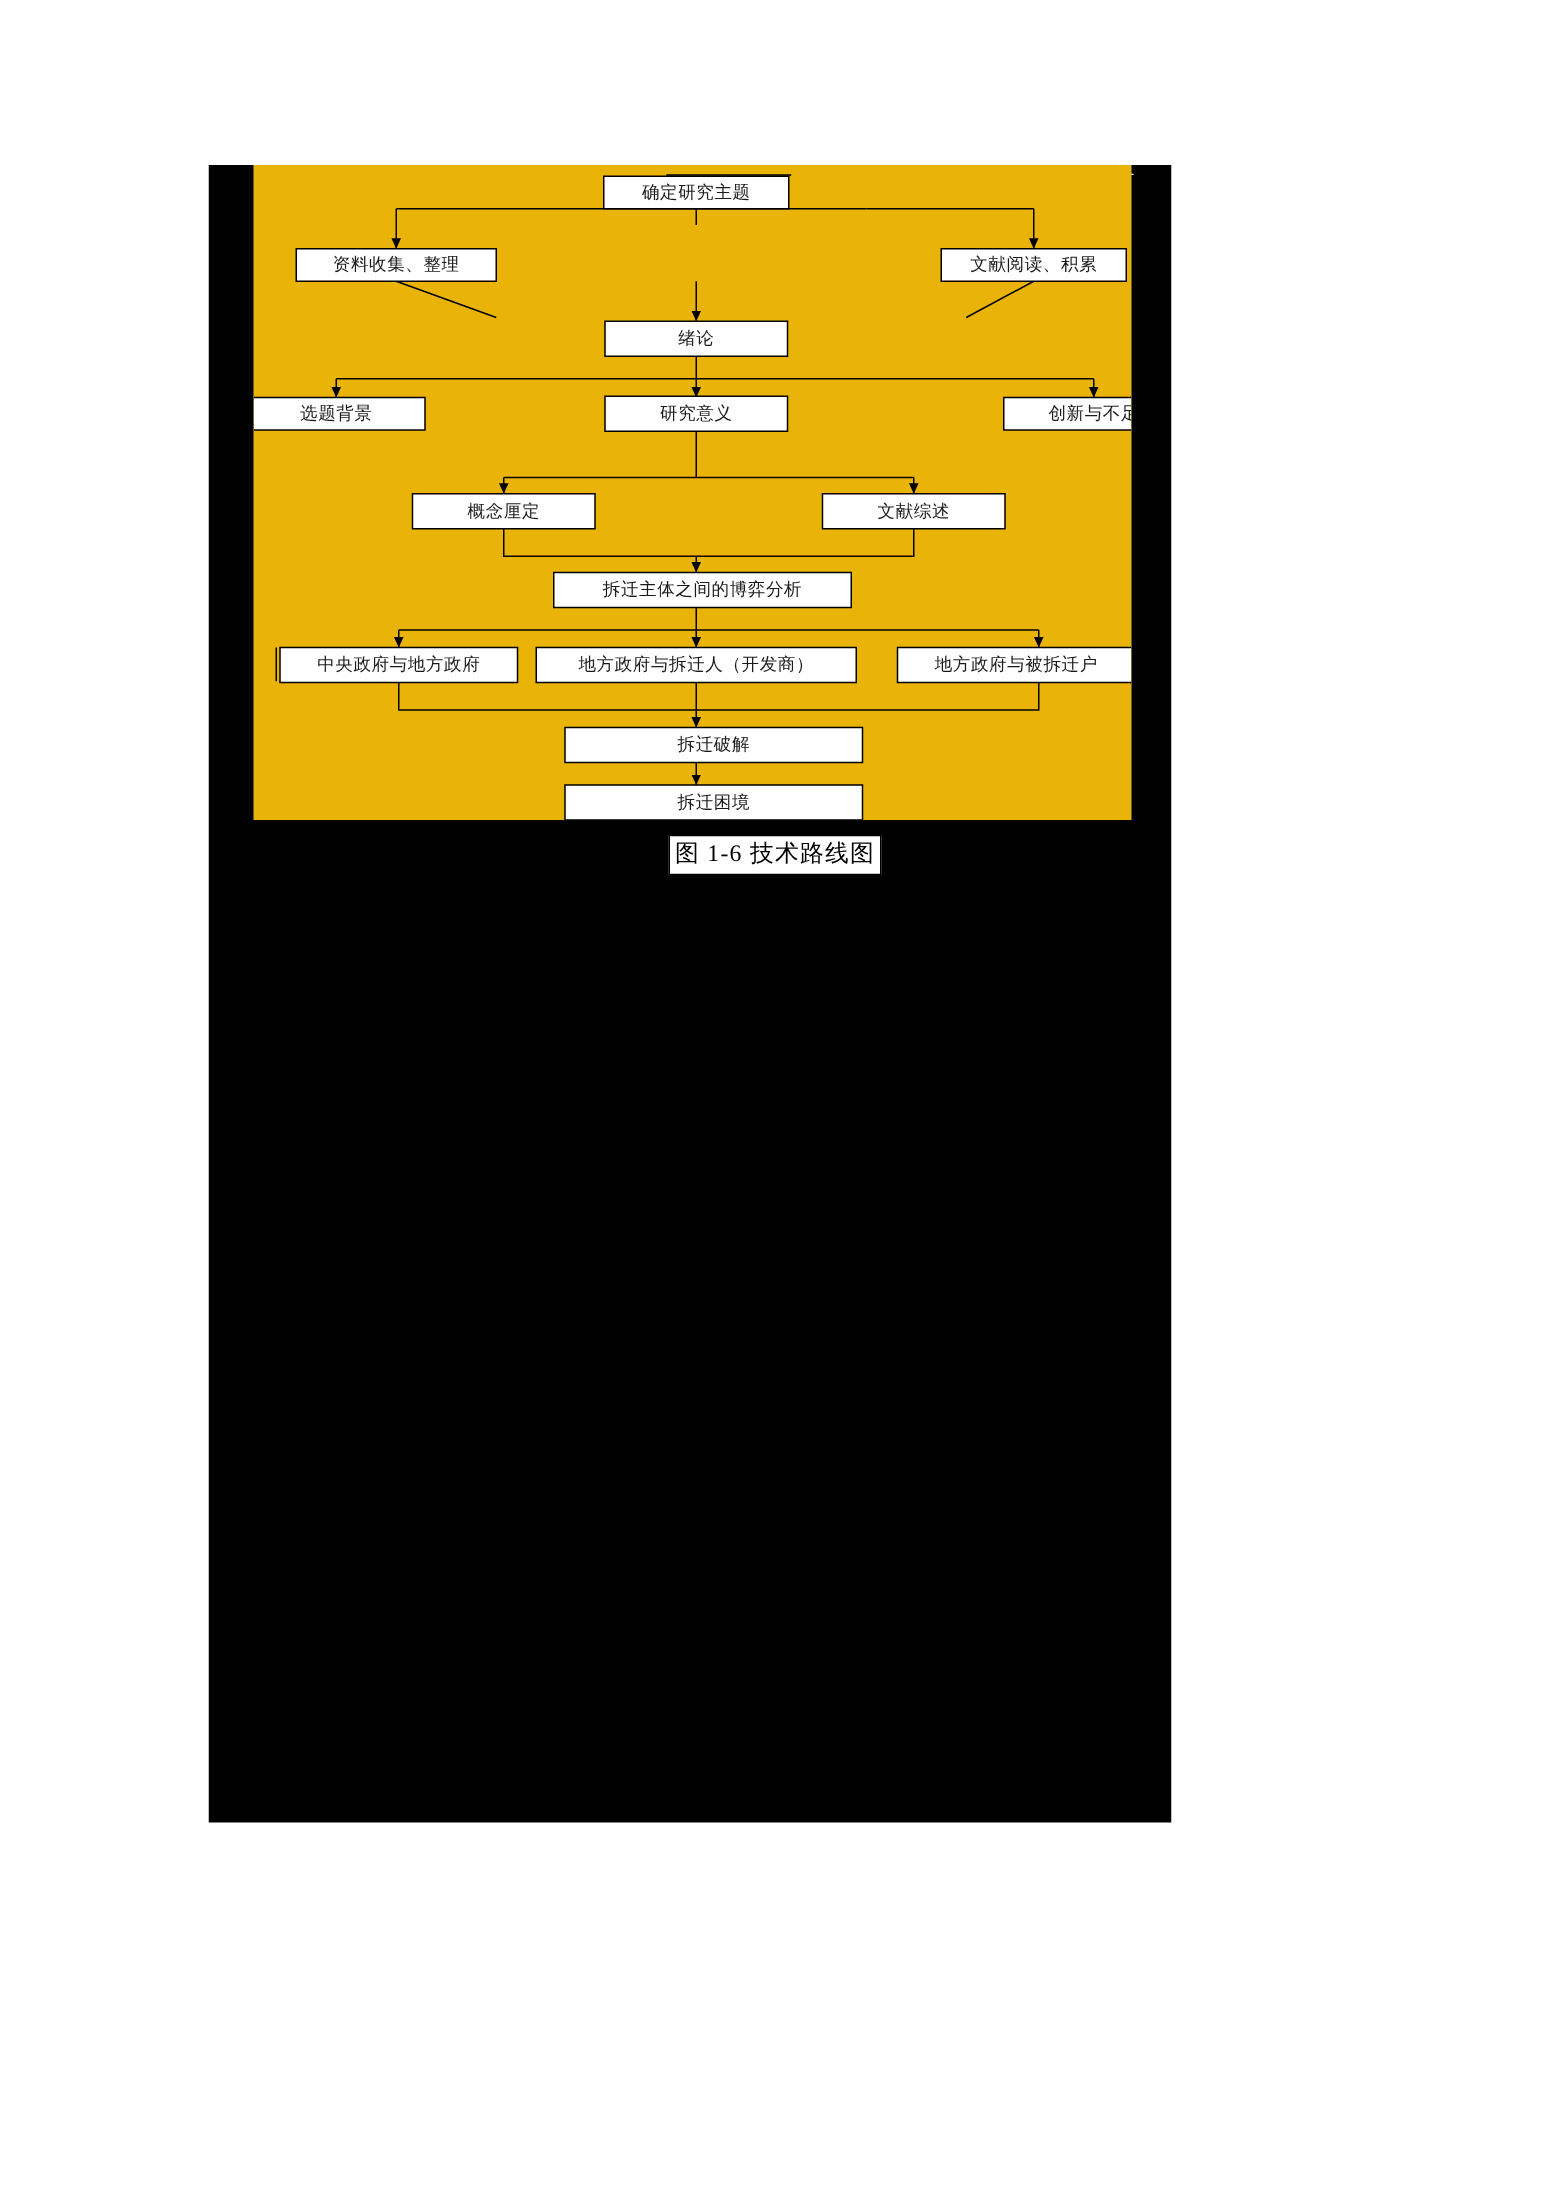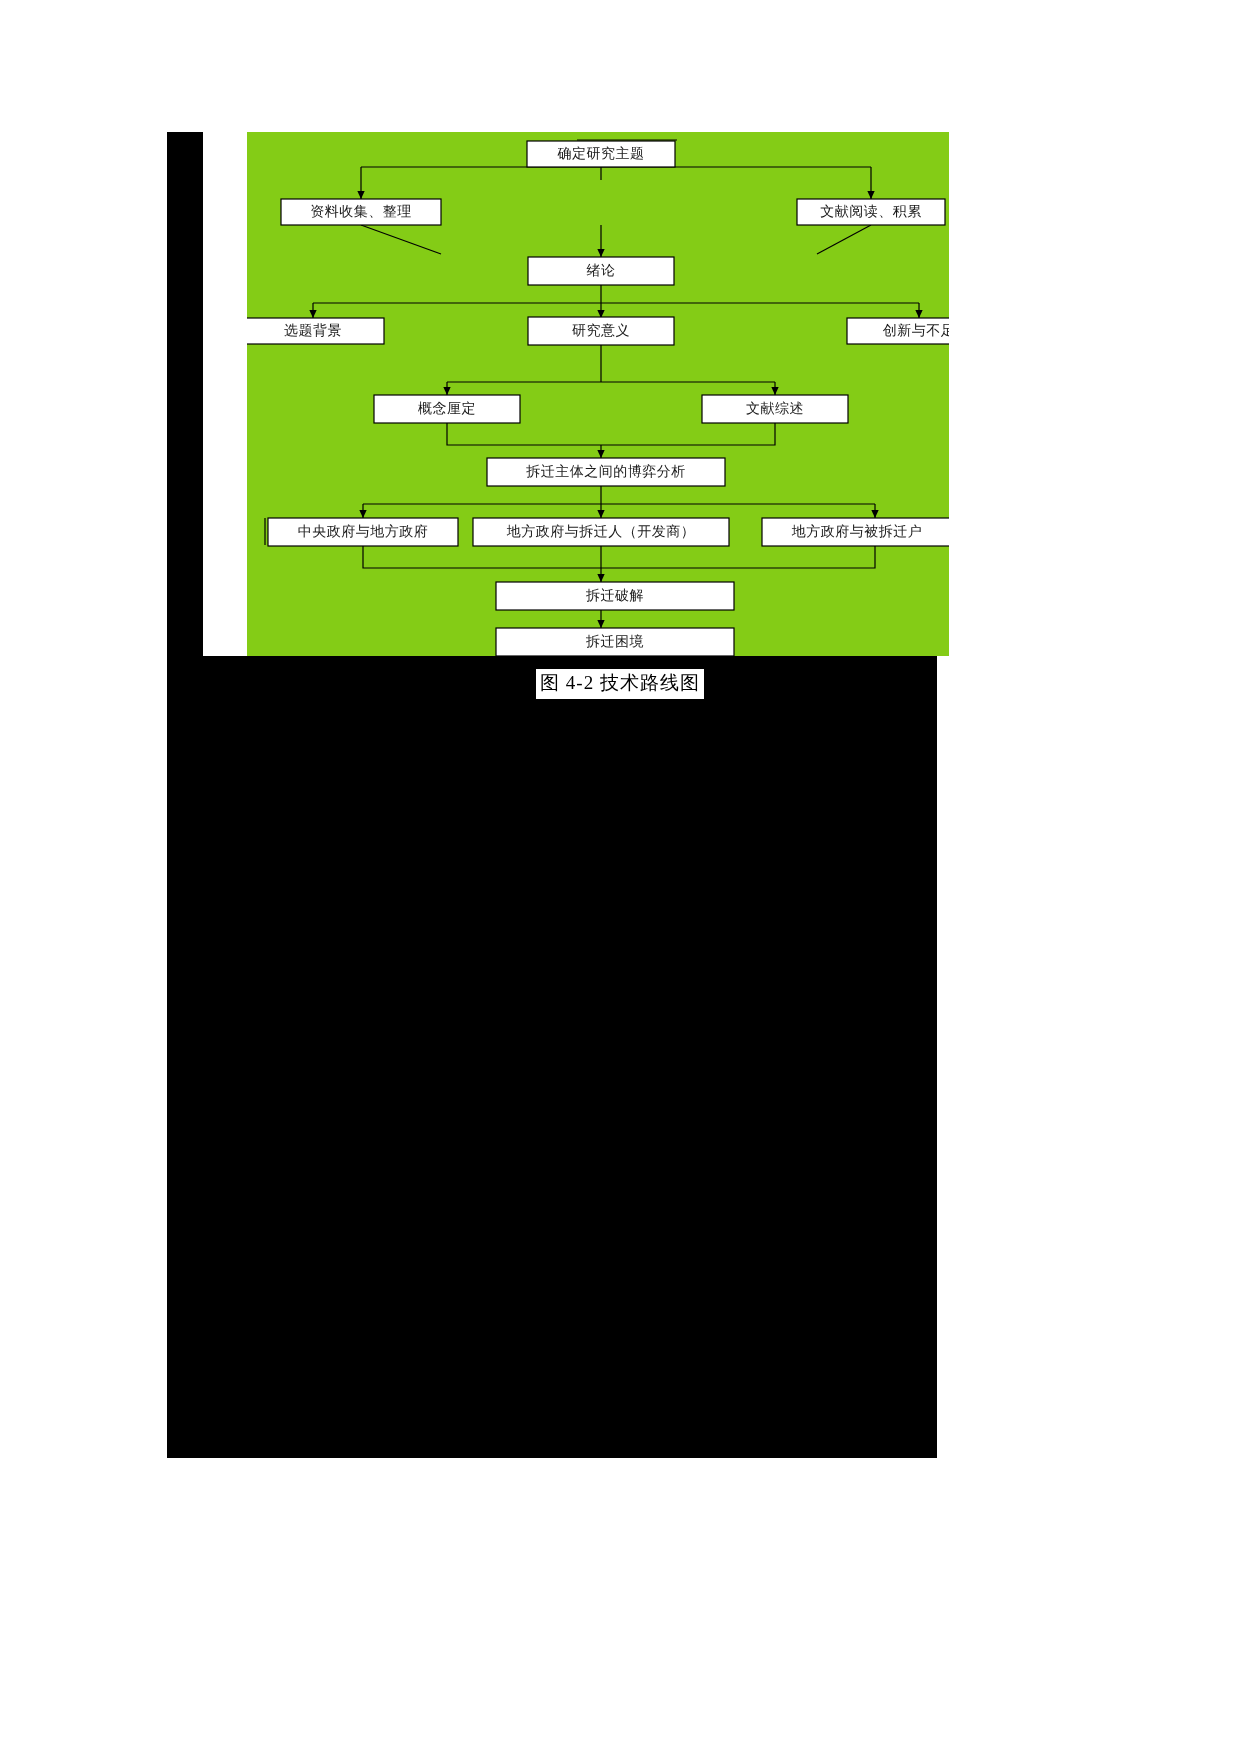--- a/index.html
+++ b/index.html
@@ -23,23 +23,22 @@
   #black-upper-right { left: 905px; top: 132px; width: 32px;  height: 524px; }
   #black-lower       { left: 167px; top: 656px; width: 770px; height: 802px; }
 
   
   #diagram {
     position: absolute;
     left: 203px;
     top: 132px;
     width: 702px;
     height: 524px;
-    background: #84cc16;
+    background: #eab308;
     overflow: hidden;
-    margin-left: 44px;
   }
   #diagram svg { display: block; }
 
   .node-label {
     font-family: "Liberation Serif", "DejaVu Serif", serif;
     font-size: 14px;
     fill: #1a1a1a;
     text-anchor: middle;
     dominant-baseline: middle;
     letter-spacing: 0.5px;
@@ -218,14 +217,14 @@
 
       <g>
         <rect class="node-box" x="249" y="496" width="238" height="28"></rect>
         <text class="node-label" x="368" y="511">拆迁困境</text>
       </g>
     </g>
   </svg>
 </div>
 
 <div id="caption">
-  <span class="cap-inner">图 4-2  技术路线图</span>
+  <span class="cap-inner">图 1-6  技术路线图</span>
 </div>
 
 </body></html>

